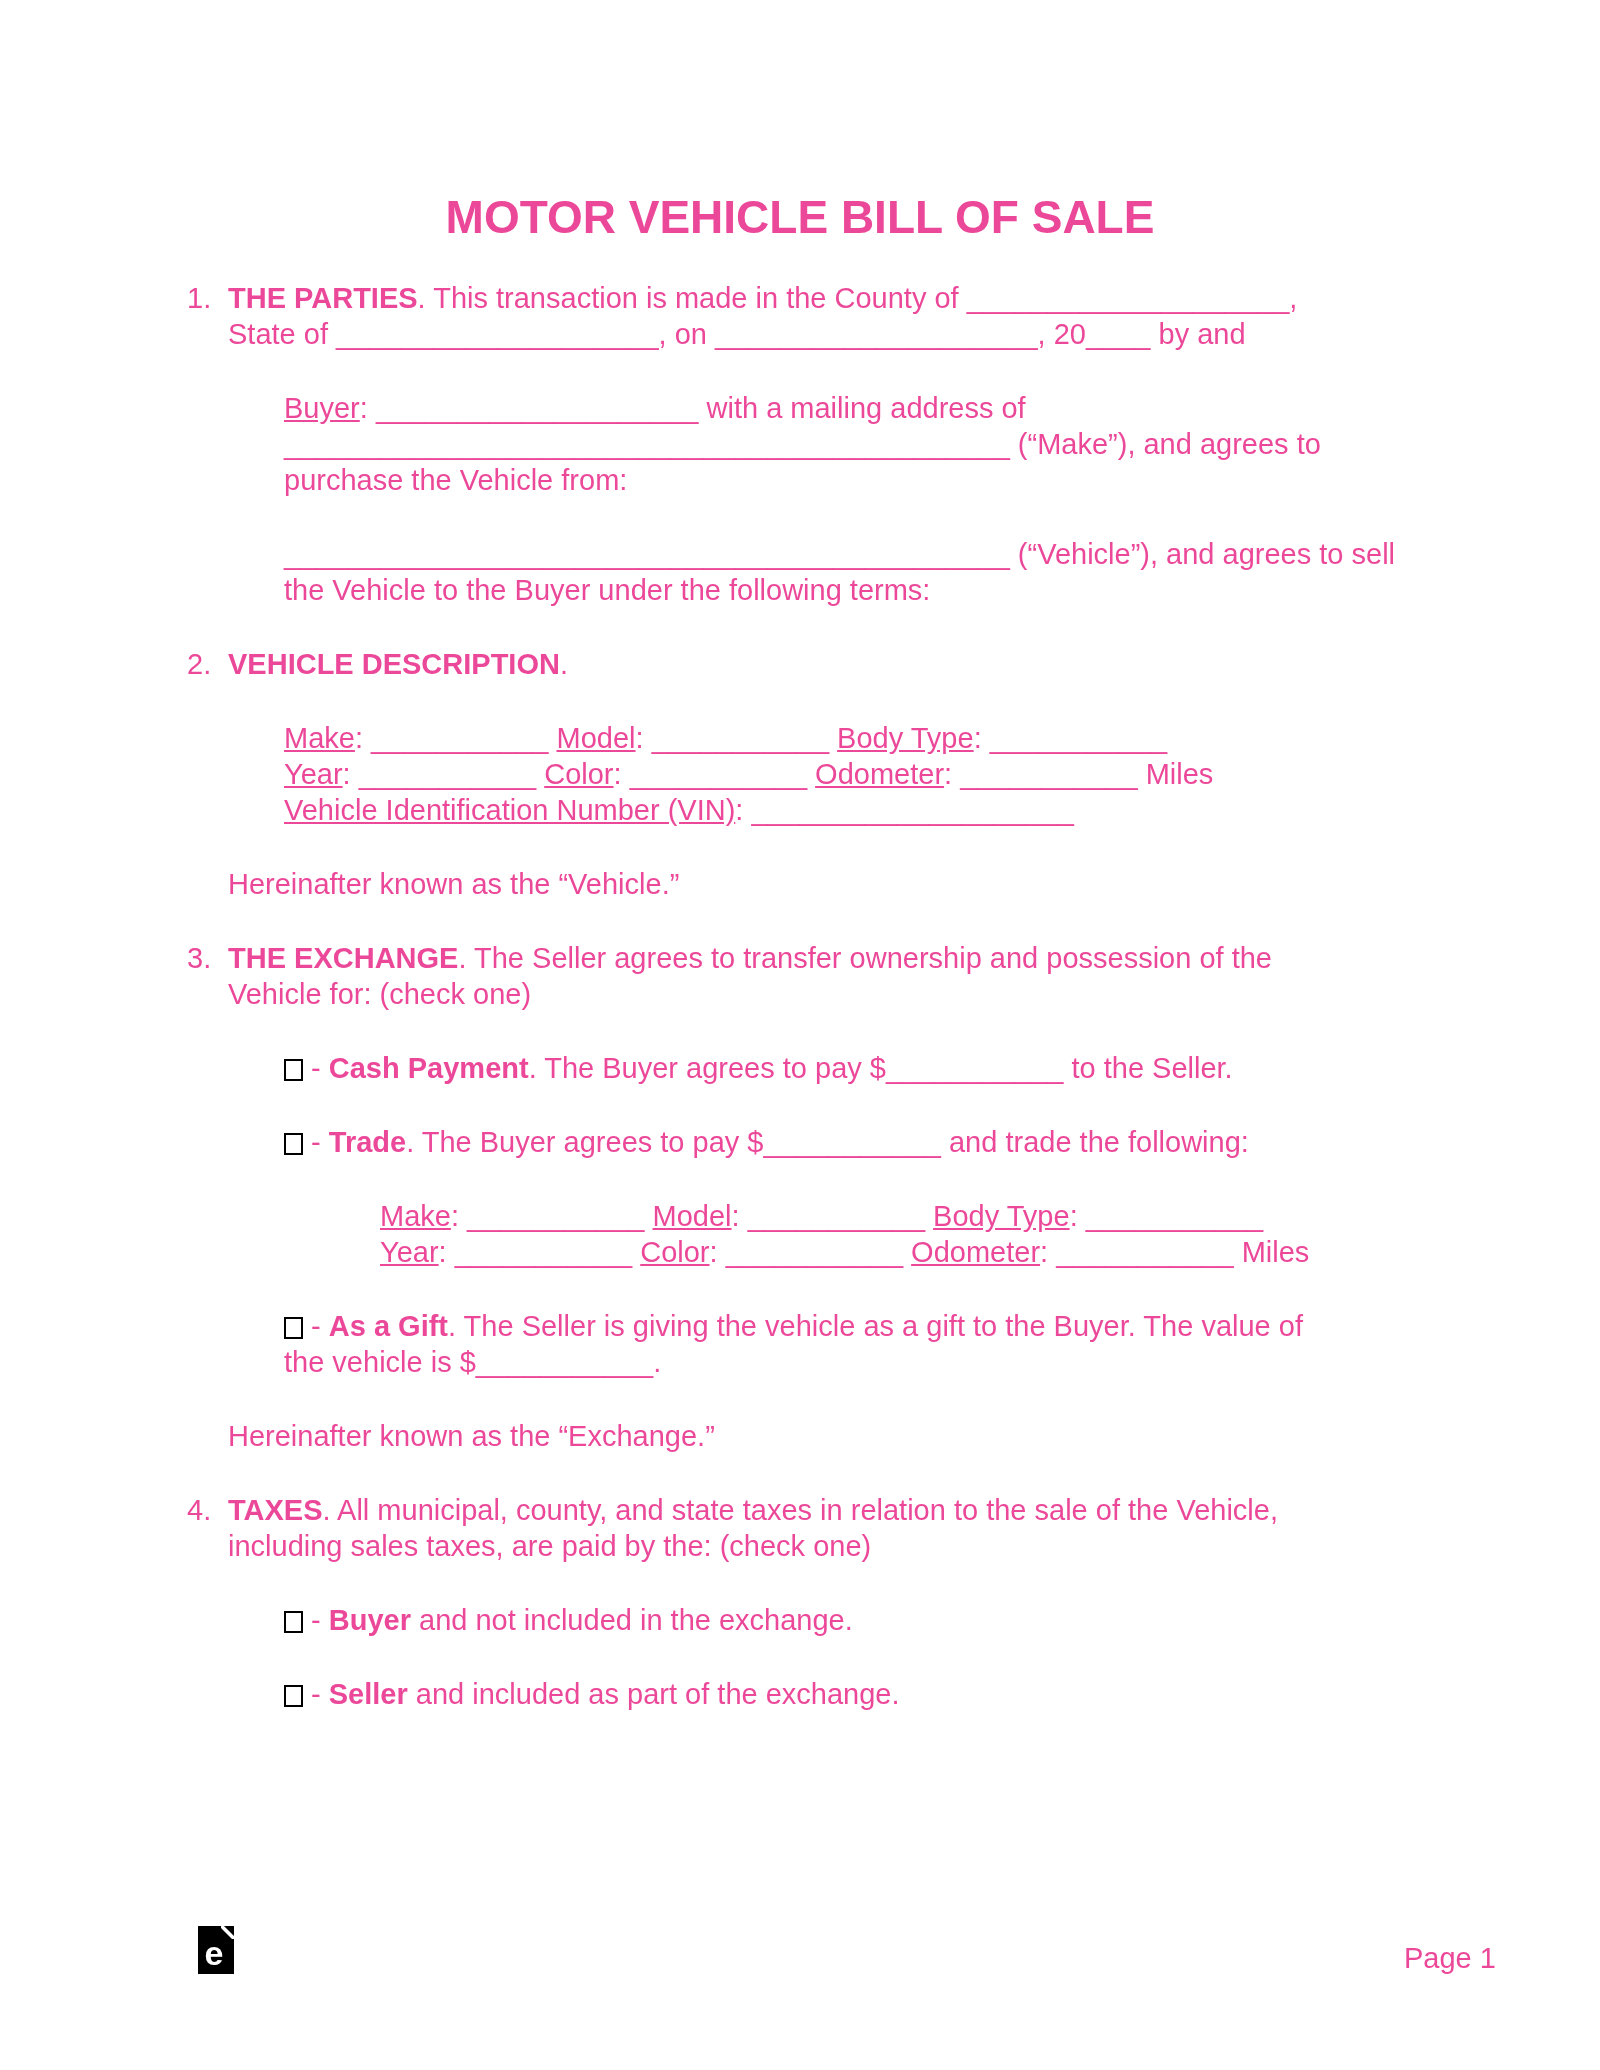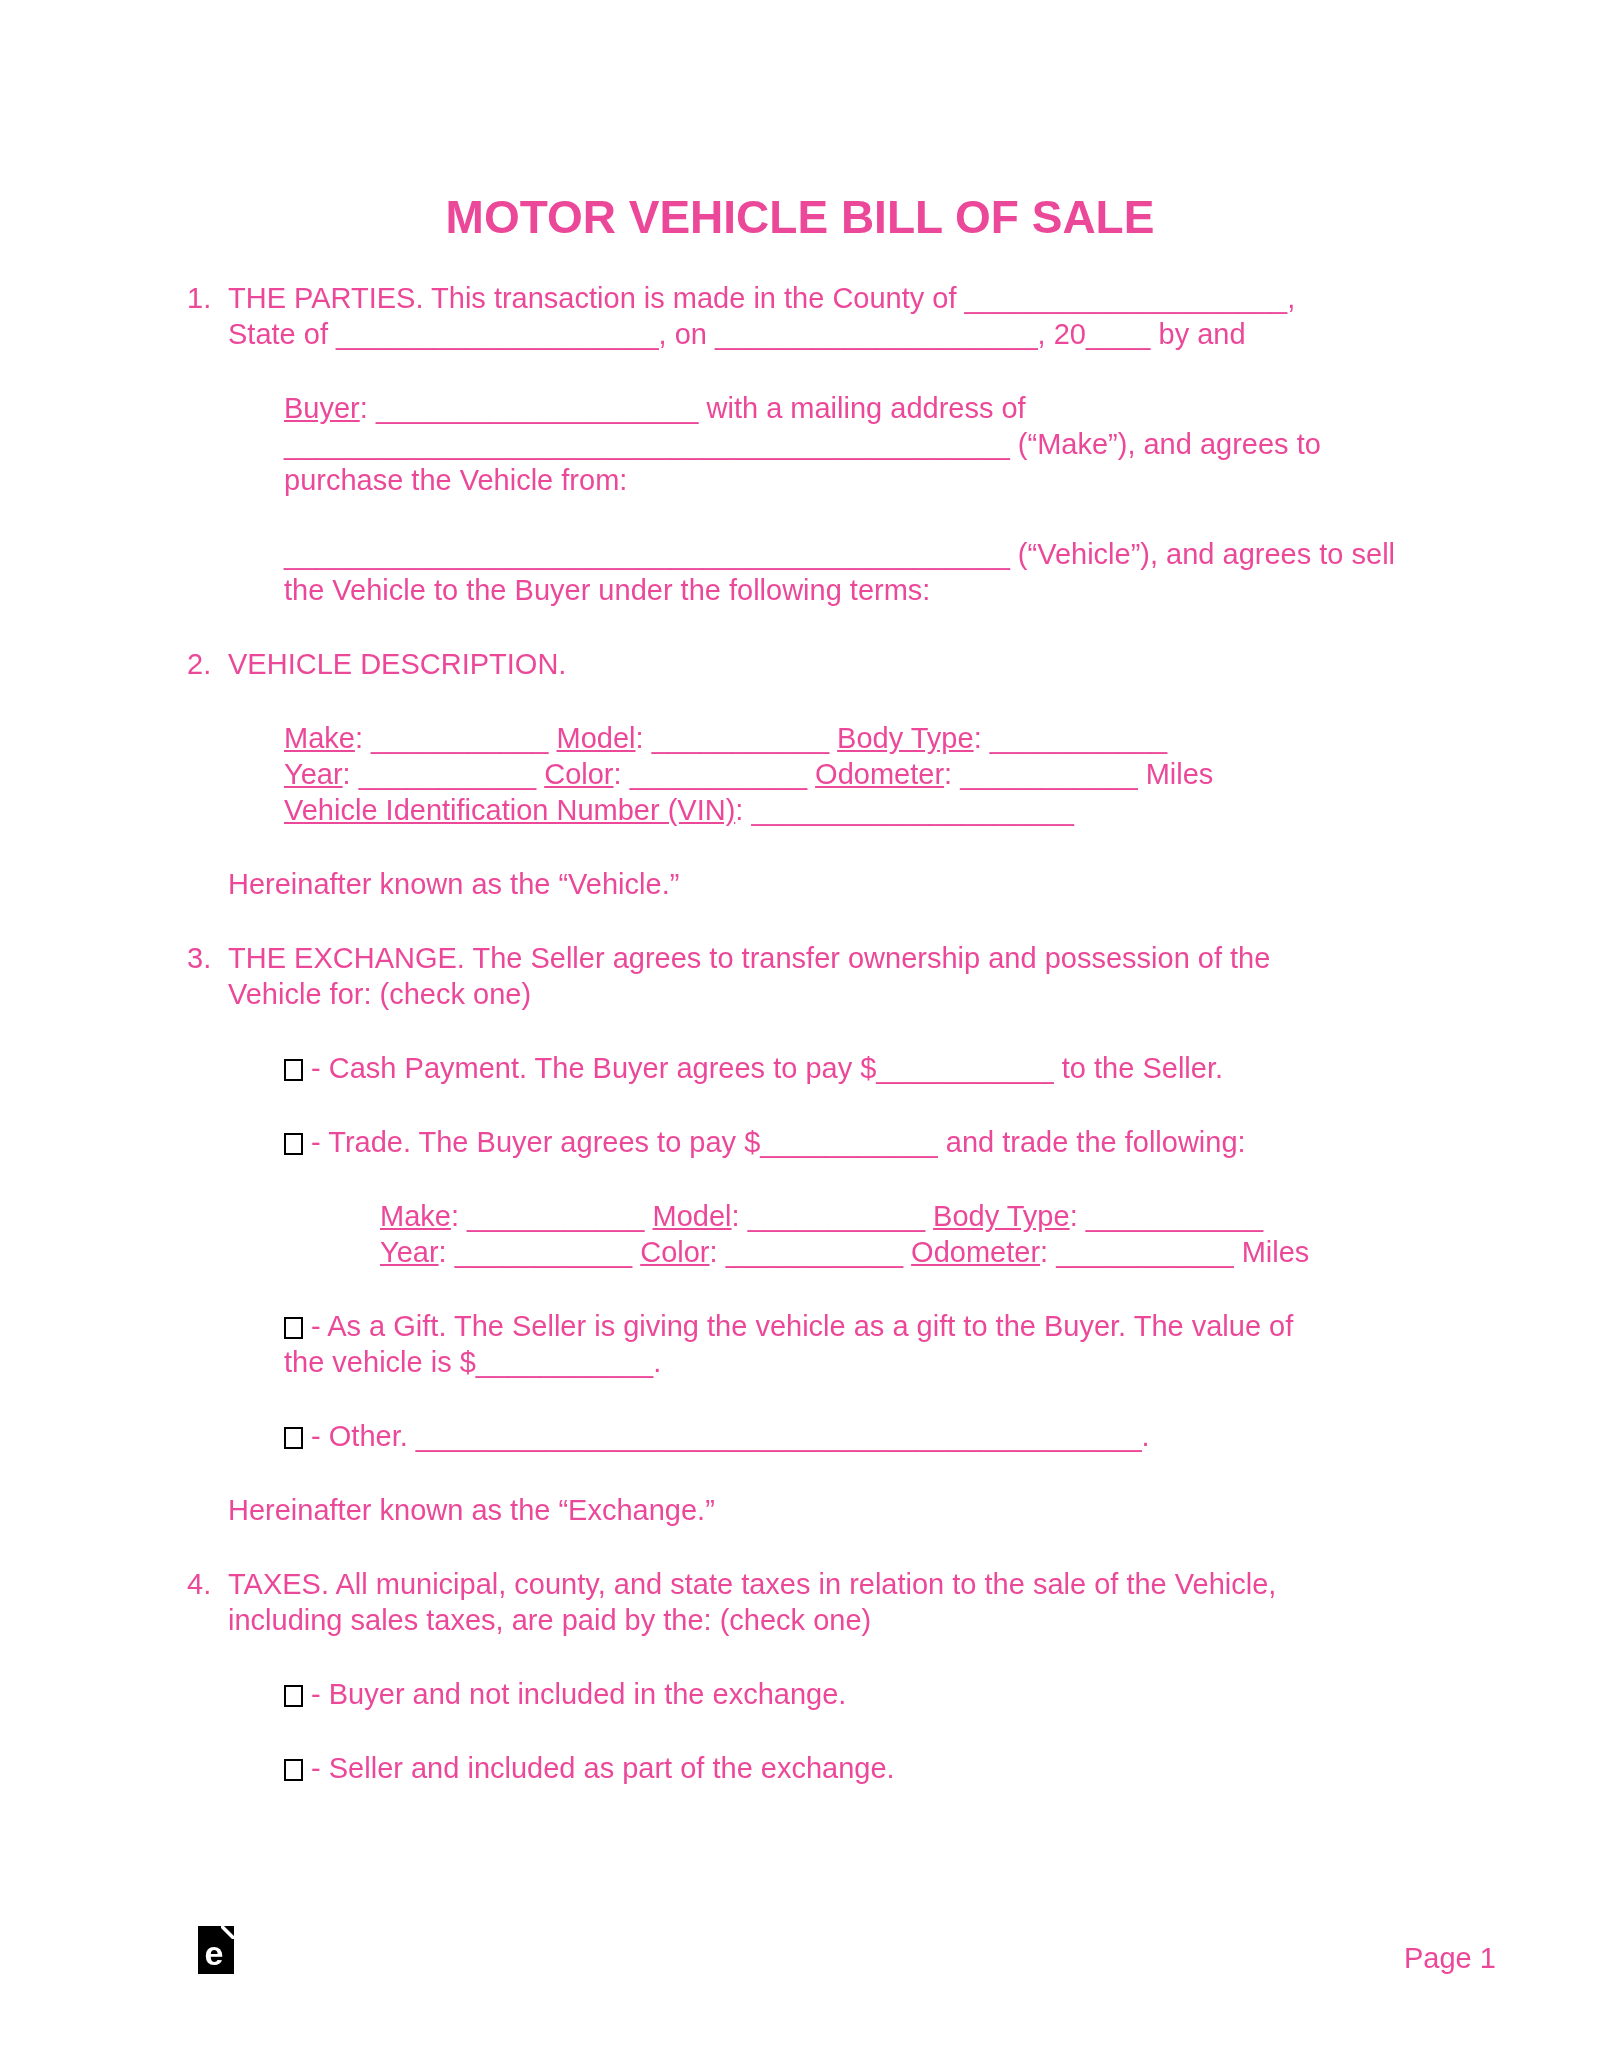--- a/index.html
+++ b/index.html
@@ -23,21 +23,21 @@
   }
   .block { margin: 0 0 38px 0; }
   .line {
     position: relative;
     padding-left: 228px;
     white-space: nowrap;
   }
   .line .num { position: absolute; left: 187px; top: 0; }
   .pad1 { padding-left: 284px; }
   .pad2 { padding-left: 380px; }
-  b { font-weight: normal; }
+  b { font-weight: bold; }
   .u { text-decoration: underline; }
   .checkbox {
     display: inline-block;
     width: 19px;
     height: 22px;
     border: 2px solid #000;
     box-sizing: border-box;
     vertical-align: -3px;
     background: #fff;
   }
@@ -97,23 +97,20 @@
   <div class="block">
     <div class="line pad2"><span class="u">Make</span><span>: ___________ </span><span class="u">Model</span><span>: ___________ </span><span class="u">Body Type</span><span>: ___________</span></div>
     <div class="line pad2"><span class="u">Year</span><span>: ___________ </span><span class="u">Color</span><span>: ___________ </span><span class="u">Odometer</span><span>: ___________ Miles</span></div>
   </div>
 
   <div class="block">
     <div class="line pad1"><span class="checkbox"></span><span> - </span><b>As a Gift</b><span>. The Seller is giving the vehicle as a gift to the Buyer. The value of</span></div>
     <div class="line pad1"><span>the vehicle is $___________.</span></div>
   </div>
 
-  <div class="block">
-    <div class="line pad1"><span class="checkbox"></span><span> - </span><b>Other</b><span>. _____________________________________________.</span></div>
-  </div>
 
   <div class="block">
     <div class="line"><span>Hereinafter known as the “Exchange.”</span></div>
   </div>
 
   <div class="block">
     <div class="line"><span class="num">4.</span><b>TAXES</b><span>. All municipal, county, and state taxes in relation to the sale of the Vehicle,</span></div>
     <div class="line"><span>including sales taxes, are paid by the: (check one)</span></div>
   </div>
 

